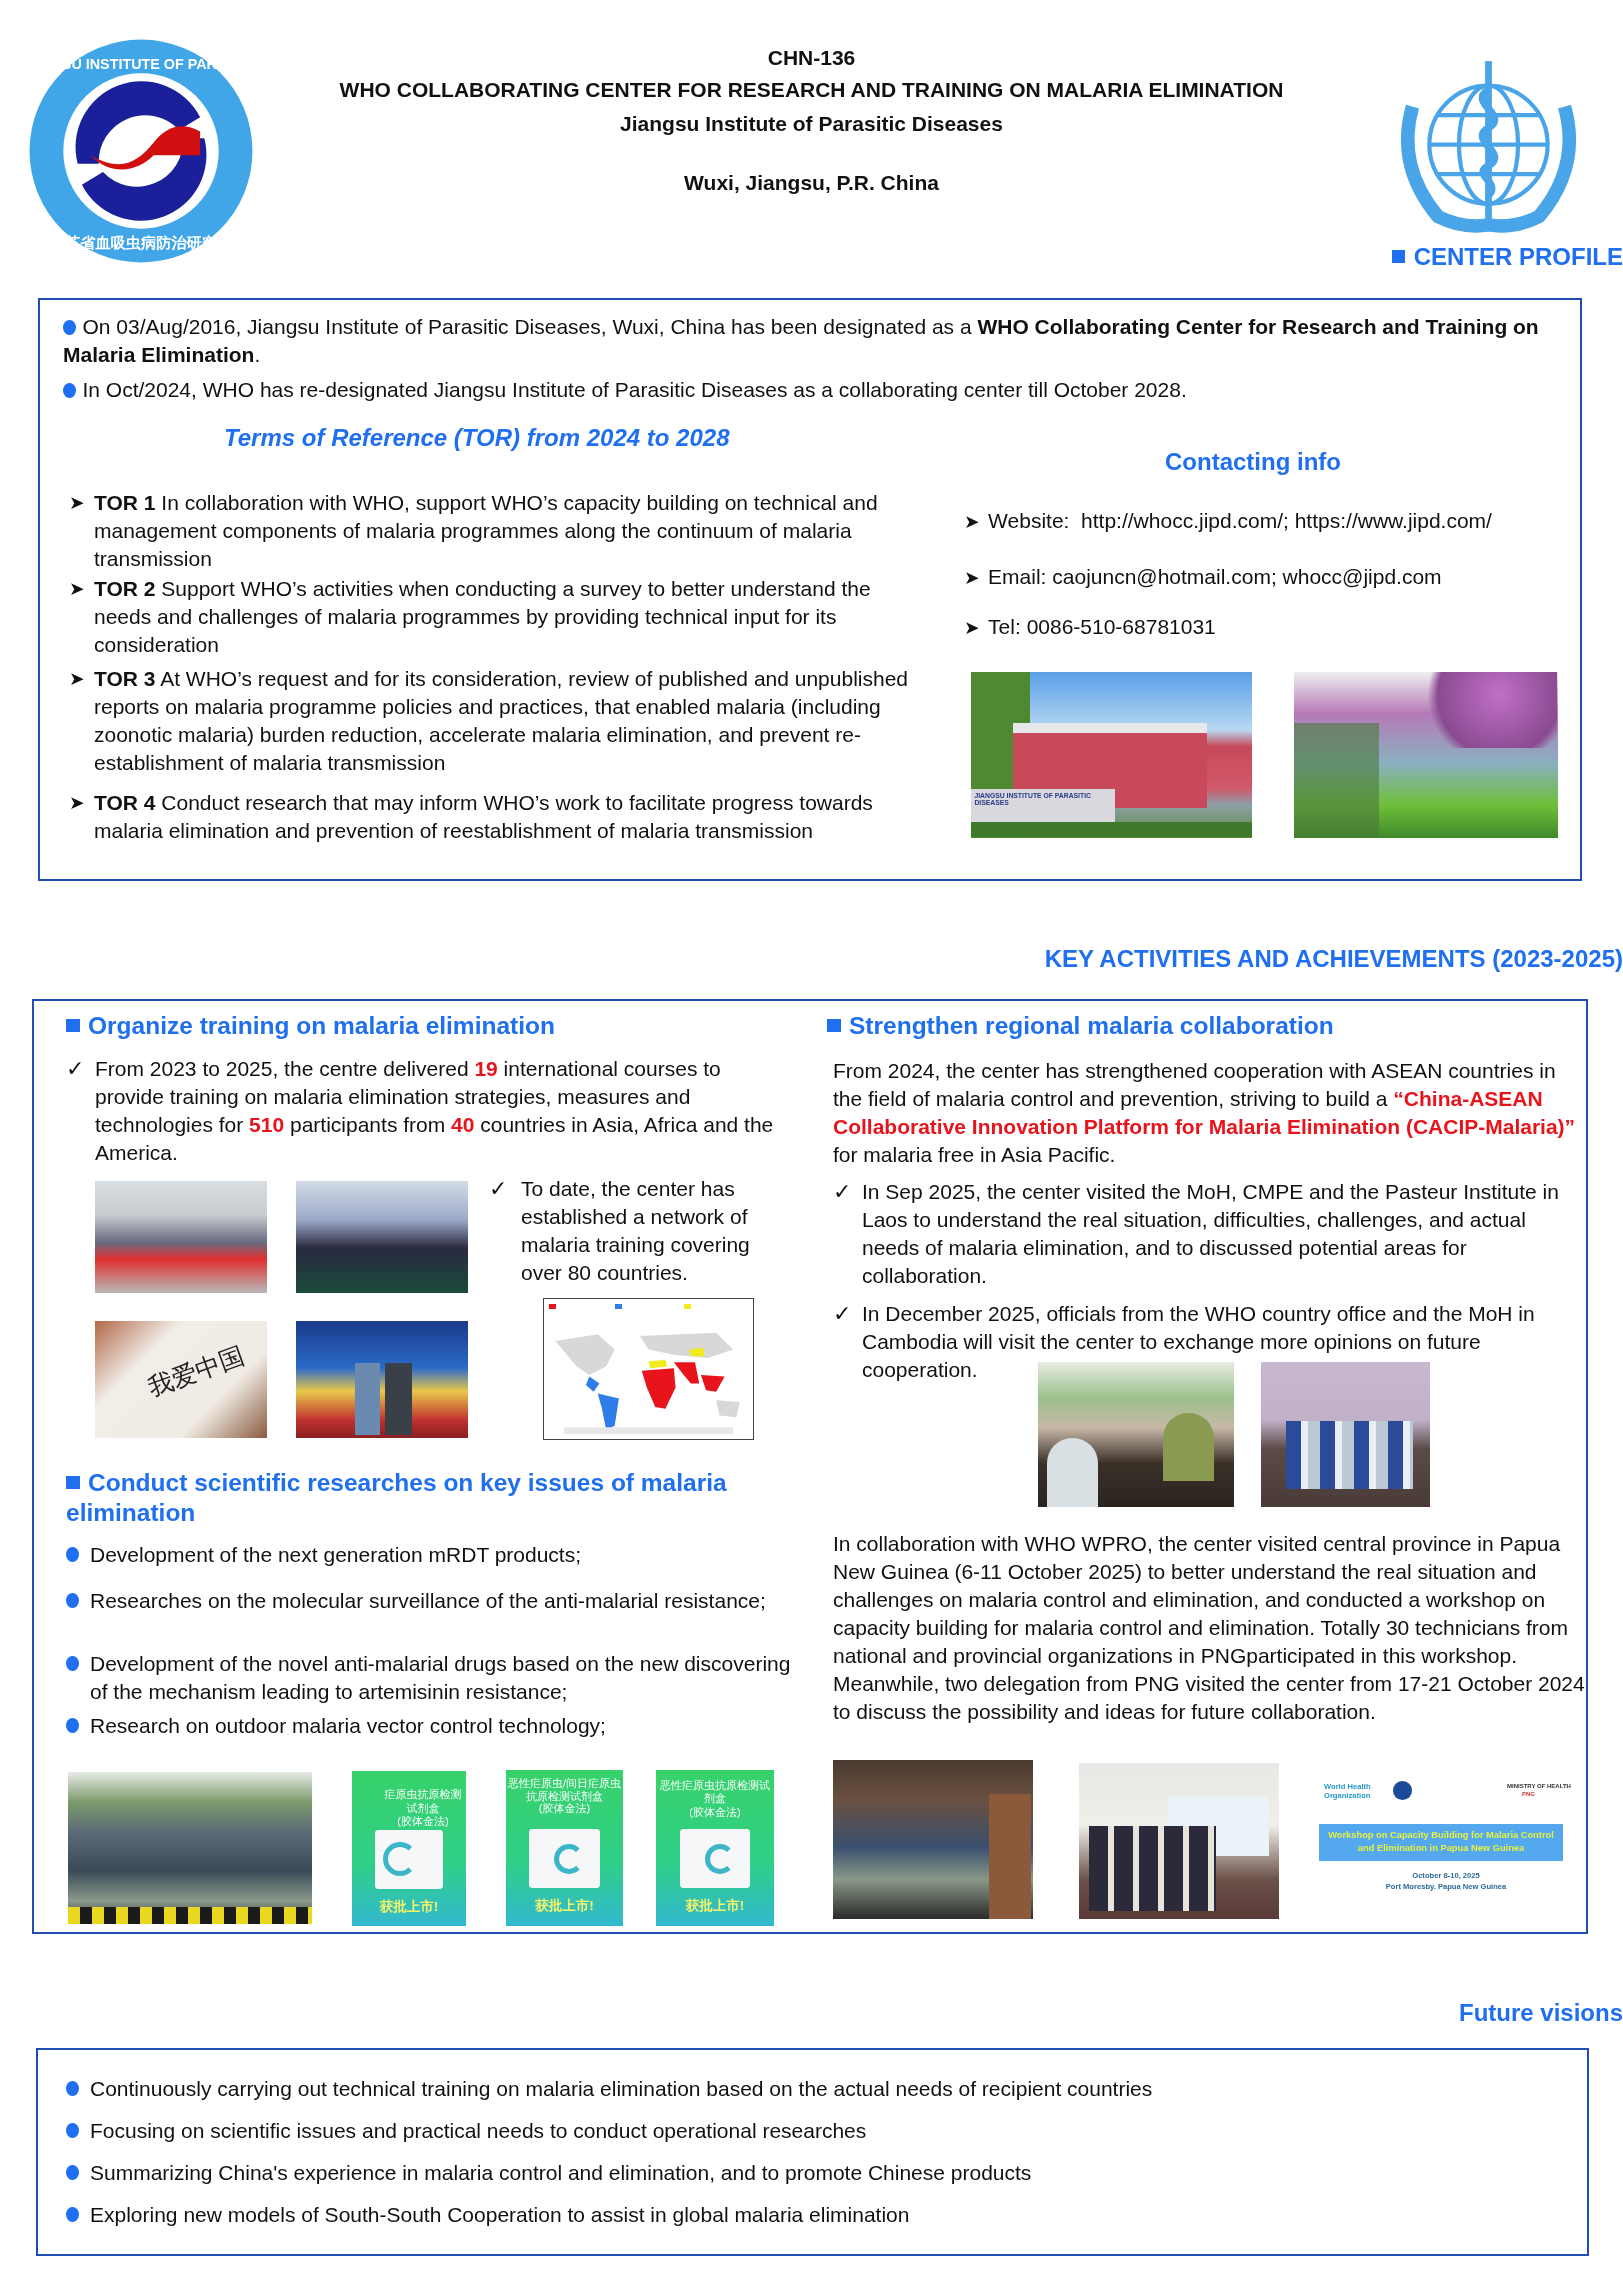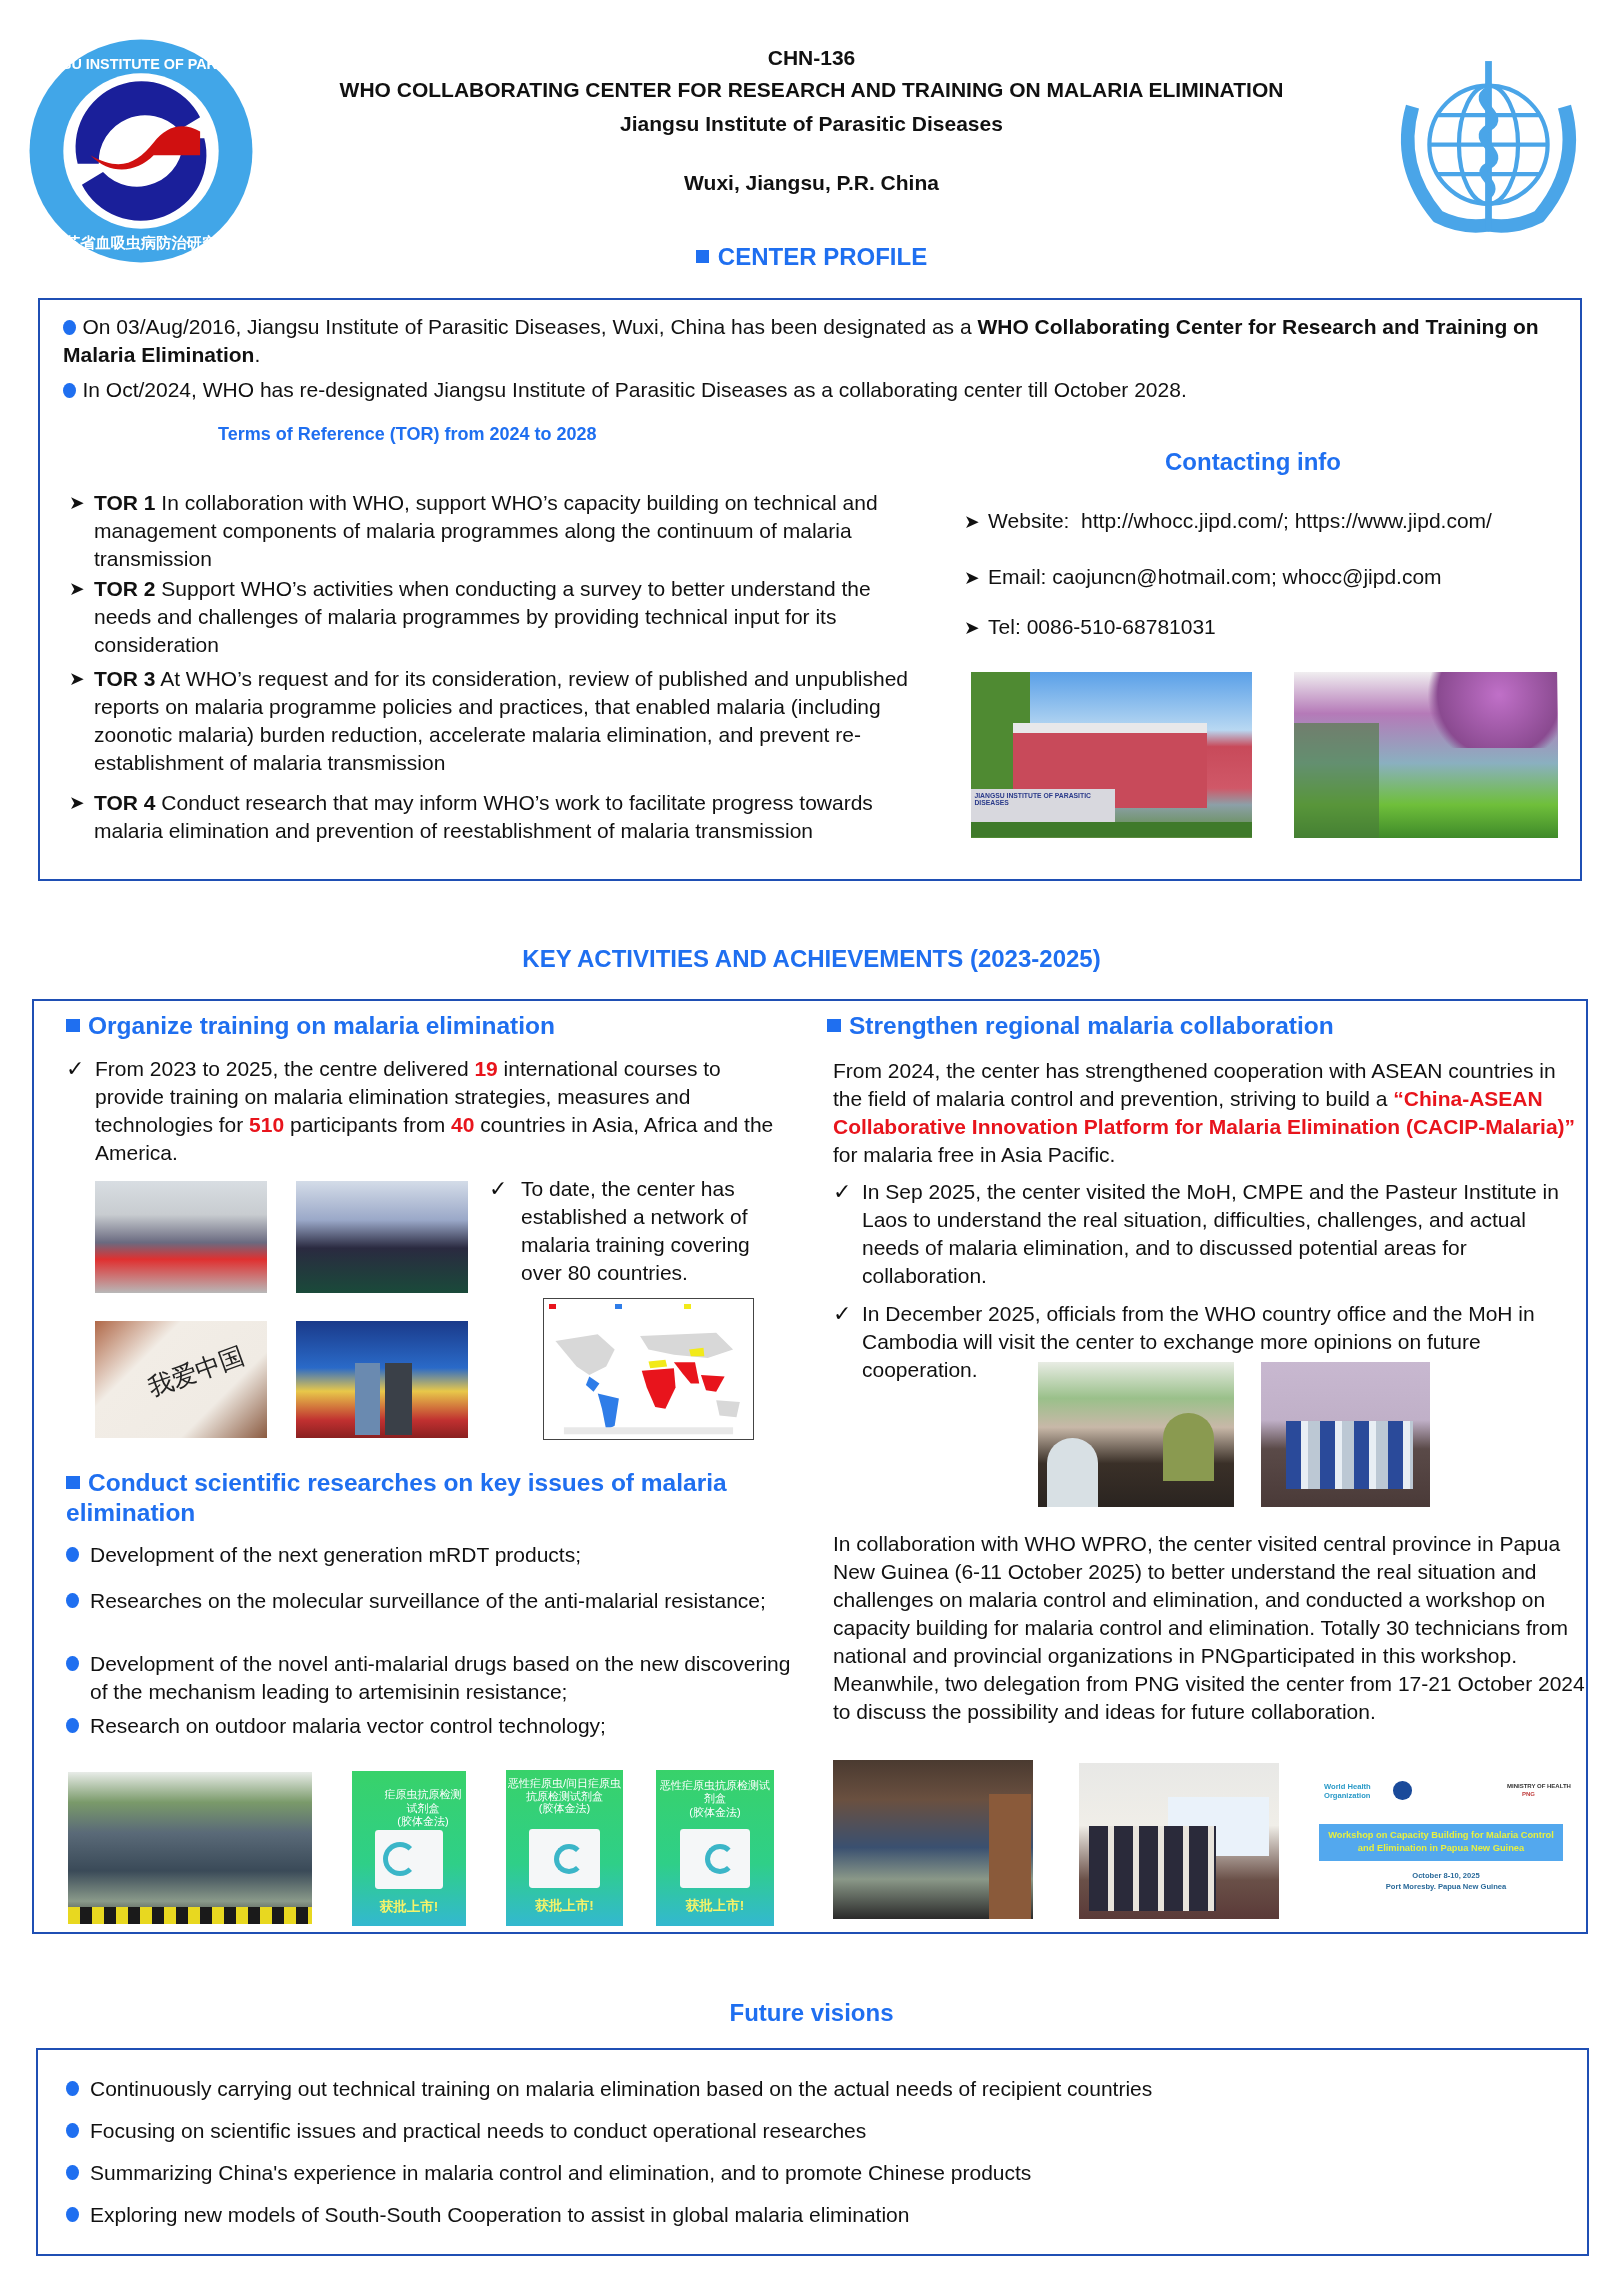--- a/index.html
+++ b/index.html
@@ -8,21 +8,21 @@
   .abs { position: absolute; }
   .blue { color: #1f6ff0; }
   .red { color: #e8141c; }
   .box { position: absolute; border: 2.5px solid #1f4fb4; background: #fff; }
 
   
   .hdr-line { position: absolute; left: 0; width: 1623px; text-align: center; font-weight: bold; font-size: 21px; color: #111; }
   .logo-left { left: 27px; top: 37px; width: 228px; height: 228px; }
   .logo-right { left: 1387px; top: 56px; width: 203px; height: 190px; }
 
-  .sec-title { position: absolute; left: 0; width: 1623px; text-align: center; font-weight: bold; font-size: 24px; color: #1f6ff0; }
+  .sec-title { position: absolute; left: 0; width: 1623px; text-align: right; font-weight: bold; font-size: 24px; color: #1f6ff0; }
   .sq { display: inline-block; width: 13.5px; height: 13.5px; background: #1f6ff0; margin-right: 8.5px; vertical-align: 1.7px; }
 
   .bullet-dot { display: inline-block; width: 12.7px; height: 15px; border-radius: 50%; background: #1f6ff0; margin-right: 6.8px; vertical-align: -0.8px; }
   .para { font-size: 21px; line-height: 28px; }
 
   .tor-item { position: absolute; left: 69px; width: 845px; font-size: 21px; line-height: 28px; padding-left: 25px; }
   .tor-item .arrow { position: absolute; left: 0; top: 0; font-size: 18.6px; }
   .contact-item { position: absolute; left: 964px; font-size: 21px; }
   .contact-item .arrow { font-size: 18.6px; margin-right: 8.5px; }
 
@@ -80,21 +80,21 @@
 
 <div class="box" style="left:38px; top:298px; width:1544px; height:583px;"></div>
 
 <div class="abs para" style="left:63px; top:313px; width:1497px;">
   <span class="bullet-dot"></span><span>On 03/Aug/2016, Jiangsu Institute of Parasitic Diseases, Wuxi, China has been designated as a </span><b>WHO Collaborating Center for Research and Training on Malaria Elimination</b><span>.</span>
 </div>
 <div class="abs para" style="left:63px; top:376px; width:1497px;">
   <span class="bullet-dot"></span><span>In Oct/2024, WHO has re-designated Jiangsu Institute of Parasitic Diseases as a collaborating center till October 2028.</span>
 </div>
 
-<div class="abs blue" style="left:218px; top:424px; font-size:18px; font-weight:bold;">Terms of Reference (TOR) from 2024 to 2028</div>
+<div class="abs blue" style="left:224px; top:424px; font-size:24px; font-weight:bold;font-style:italic;">Terms of Reference (TOR) from 2024 to 2028</div>
 
 <div class="tor-item" style="top:489px;">
   <span class="arrow">➤</span><b>TOR 1</b><span> In collaboration with WHO, support WHO’s capacity building on technical and management components of malaria programmes along the continuum of malaria transmission</span>
 </div>
 <div class="tor-item" style="top:575px;">
   <span class="arrow">➤</span><b>TOR 2</b><span> Support WHO’s activities when conducting a survey to better understand the needs and challenges of malaria programmes by providing technical input for its consideration</span>
 </div>
 <div class="tor-item" style="top:665px;">
   <span class="arrow">➤</span><b>TOR 3</b><span> At WHO’s request and for its consideration, review of published and unpublished reports on malaria programme policies and practices, that enabled malaria (including zoonotic malaria) burden reduction, accelerate malaria elimination, and prevent re-establishment of malaria transmission</span>
 </div>

